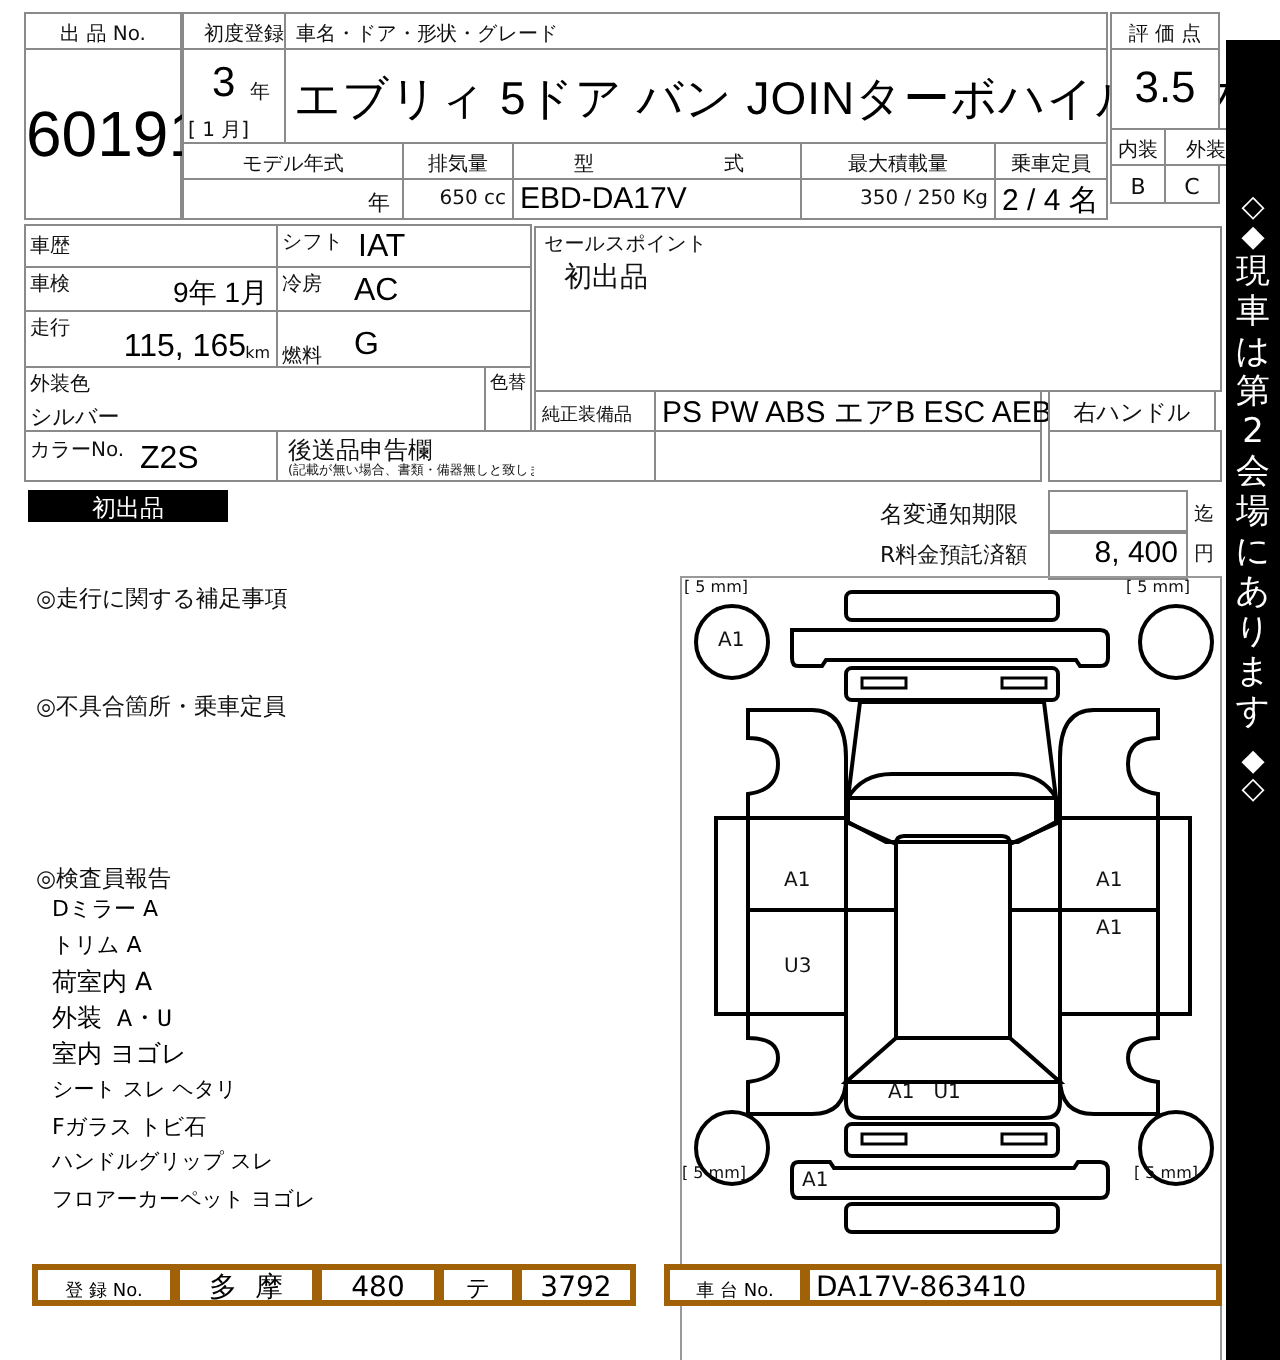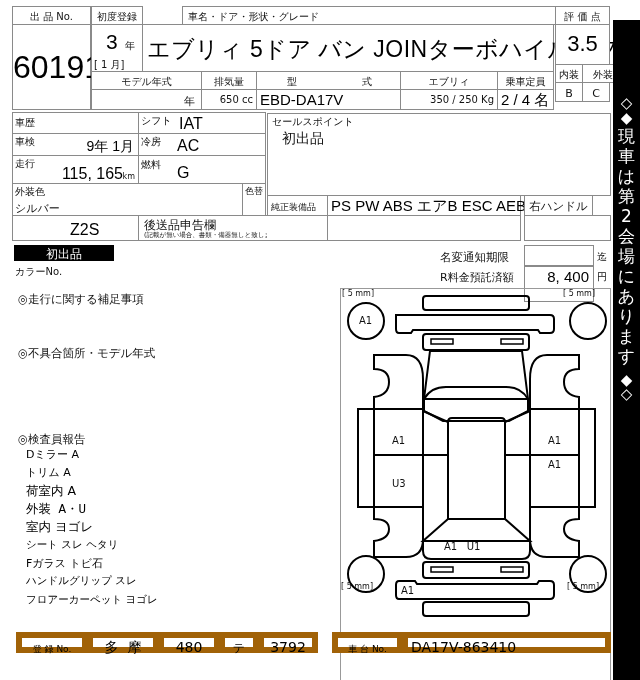--- a/index.html
+++ b/index.html
@@ -8,42 +8,42 @@
   .abs { position: absolute; }
   .cell { position: absolute; border: 1px solid #8a8a8a; background: #fff; }
   .lbl { position: absolute; font-size: 10px; white-space: nowrap; color: #111; }
   .val { position: absolute; white-space: nowrap; font-family: "Liberation Sans Narrow", "Liberation Sans", sans-serif; }
   .ctr { text-align: center; width: 100%; left: 0; }
   .frame { position: absolute; border: 1px solid #777; }
   .sidebar { position: absolute; left: 613px; top: 20px; width: 27px; height: 660px; background: #000; color: #fff; }
   .vtext { position: absolute; left: 0; width: 27px; text-align: center; font-size: 17px; line-height: 20px; color: #fff; }
   .diamond { position: absolute; left: 0; width: 27px; text-align: center; font-size: 15px; line-height: 16px; color: #fff; }
   .report-line { position: absolute; left: 26px; font-size: 12.5px; white-space: nowrap; }
-  .bottom-cell { position: absolute; border: 6px solid #a16207; height: 21px; top: 632px; background: #fff; font-size: 14px; text-align: center; line-height: 19px; }
+  .bottom-cell { position: absolute; border: 3px solid #a16207; height: 21px; top: 632px; background: #fff; font-size: 14px; text-align: center; line-height: 19px; }
 </style>
 </head>
 <body>
 
 <div class="cell" style="left:12px;top:6px;width:79px;height:19px;">
   <div class="lbl ctr" style="top:3px;font-size:10px;">出 品 No.</div>
 </div>
 <div class="cell" style="left:12px;top:24px;width:79px;height:86px;">
   <div class="val ctr" style="top:24px;font-size:32px;">60191</div>
 </div>
 
 <div class="cell" style="left:91px;top:6px;width:52px;height:19px;">
-  <div class="lbl ctr" style="top:3px;">初度登録</div>
+  <div class="lbl ctr" style="top:3px;text-align:right;">初度登録</div>
 </div>
 <div class="cell" style="left:91px;top:24px;width:52px;height:48px;">
   <div class="val" style="left:14px;top:5px;font-size:21px;">3</div>
   <div class="lbl" style="left:33px;top:14px;font-size:10px;">年</div>
   <div class="lbl" style="left:2px;top:33px;font-size:10px;">[ 1  月]</div>
 </div>
 
-<div class="cell" style="left:142px;top:6px;width:412px;height:19px;margin-left:40px;">
+<div class="cell" style="left:142px;top:6px;width:412px;height:19px;">
   <div class="lbl" style="left:5px;top:3px;">車名・ドア・形状・グレード</div>
 </div>
 <div class="cell" style="left:142px;top:24px;width:412px;height:48px;">
   <div class="val" style="left:4px;top:9px;font-size:23px;letter-spacing:0.5px;">エブリィ 5ドア バン JOINターボハイルーフ</div>
 </div>
 
 <div class="cell" style="left:555px;top:6px;width:55px;height:19px;">
   <div class="lbl ctr" style="top:3px;">評 価 点</div>
 </div>
 <div class="cell" style="left:555px;top:24px;width:55px;height:41px;">
@@ -66,21 +66,21 @@
   <div class="lbl ctr" style="top:3px;">モデル年式</div>
 </div>
 <div class="cell" style="left:201px;top:71px;width:56px;height:19px;">
   <div class="lbl ctr" style="top:3px;">排気量</div>
 </div>
 <div class="cell" style="left:256px;top:71px;width:145px;height:19px;">
   <div class="lbl" style="left:30px;top:3px;">型</div>
   <div class="lbl" style="left:105px;top:3px;">式</div>
 </div>
 <div class="cell" style="left:400px;top:71px;width:98px;height:19px;">
-  <div class="lbl ctr" style="top:3px;">エブリィ</div>
+  <div class="lbl ctr" style="top:3px;">最大積載量</div>
 </div>
 <div class="cell" style="left:497px;top:71px;width:57px;height:37px;">
   <div class="lbl ctr" style="top:3px;">乗車定員</div>
 </div>
 
 <div class="cell" style="left:91px;top:89px;width:111px;height:21px;">
   <div class="lbl" style="right:6px;top:4px;font-size:11px;">年</div>
 </div>
 <div class="cell" style="left:201px;top:89px;width:56px;height:21px;">
   <div class="lbl" style="right:3px;top:4px;font-size:10px;">650 cc</div>
@@ -110,73 +110,73 @@
 <div class="cell" style="left:138px;top:133px;width:128px;height:23px;">
   <div class="lbl" style="left:2px;top:1px;">冷房</div>
   <div class="val" style="left:38px;top:3px;font-size:16px;">AC</div>
 </div>
 <div class="cell" style="left:12px;top:155px;width:127px;height:29px;">
   <div class="lbl" style="left:2px;top:1px;">走行</div>
   <div class="val" style="right:15px;top:9px;font-size:16px;">115, 165</div>
   <div class="lbl" style="right:3px;top:16px;font-size:8px;">km</div>
 </div>
 <div class="cell" style="left:138px;top:155px;width:128px;height:29px;">
-  <div class="lbl" style="left:2px;top:2px;">燃料</div>
+  <div class="lbl" style="left:2px;top:15px;">燃料</div>
   <div class="val" style="left:38px;top:8px;font-size:16px;">G</div>
 </div>
 <div class="cell" style="left:12px;top:183px;width:231px;height:33px;">
   <div class="lbl" style="left:2px;top:1px;">外装色</div>
   <div class="lbl" style="left:2px;top:17px;font-size:11px;">シルバー</div>
 </div>
 <div class="cell" style="left:242px;top:183px;width:24px;height:33px;">
   <div class="lbl" style="left:2px;top:1px;font-size:9px;">色替</div>
 </div>
 <div class="cell" style="left:12px;top:215px;width:127px;height:26px;">
-  <div class="lbl" style="left:2px;top:2px;margin-top:47px;">カラーNo.</div>
+  <div class="lbl" style="left:2px;top:2px;">カラーNo.</div>
   <div class="val" style="left:57px;top:5px;font-size:16px;">Z2S</div>
 </div>
 <div class="cell" style="left:138px;top:215px;width:130px;height:26px;">
   <div class="lbl" style="left:5px;top:1px;font-size:12px;">後送品申告欄</div>
   <div class="lbl" style="left:5px;top:15px;font-size:6.5px;">(記載が無い場合、書類・備器無しと致します)</div>
 </div>
 
 <div class="cell" style="left:267px;top:113px;width:344px;height:83px;">
   <div class="lbl" style="left:4px;top:1px;">セールスポイント</div>
   <div class="lbl" style="left:14px;top:16px;font-size:14px;">初出品</div>
 </div>
 <div class="cell" style="left:267px;top:195px;width:61px;height:21px;">
   <div class="lbl" style="left:3px;top:5px;font-size:9px;">純正装備品</div>
 </div>
 <div class="cell" style="left:327px;top:195px;width:194px;height:21px;">
   <div class="val" style="left:3px;top:1px;font-size:15px;">PS  PW  ABS  エアB  ESC  AEB</div>
 </div>
-<div class="cell" style="left:524px;top:195px;width:69px;height:21px;padding-left:19px;">
+<div class="cell" style="left:524px;top:195px;width:84px;height:21px;padding-left:19px;">
   <div class="lbl ctr" style="top:3px;font-size:11.5px;">右ハンドル</div>
 </div>
 <div class="cell" style="left:267px;top:215px;width:61px;height:26px;border-left:none;"></div>
 <div class="cell" style="left:327px;top:215px;width:194px;height:26px;"></div>
 <div class="cell" style="left:524px;top:215px;width:87px;height:26px;"></div>
 
 <div class="abs" style="left:14px;top:245px;width:100px;height:16px;background:#000;">
   <div class="lbl ctr" style="top:1px;color:#fff;font-size:12px;">初出品</div>
 </div>
 
 <div class="lbl" style="left:440px;top:250px;font-size:11.5px;">名変通知期限</div>
 <div class="cell" style="left:524px;top:245px;width:70px;height:21px;">
   <div class="val" style="right:4px;top:3px;font-size:14px;"></div>
 </div>
 <div class="lbl" style="left:597px;top:250px;font-size:10px;">迄</div>
 <div class="lbl" style="left:440px;top:270px;font-size:11px;">R料金預託済額</div>
-<div class="cell" style="left:524px;top:266px;width:70px;height:36px;">
+<div class="cell" style="left:524px;top:266px;width:70px;height:24px;">
   <div class="val" style="right:4px;top:1px;font-size:15px;">8, 400</div>
 </div>
 <div class="lbl" style="left:597px;top:270px;font-size:10px;">円</div>
 
 <div class="lbl" style="left:18px;top:292px;font-size:11.5px;">◎走行に関する補足事項</div>
-<div class="lbl" style="left:18px;top:346px;font-size:11.5px;">◎不具合箇所・モデル年式</div>
+<div class="lbl" style="left:18px;top:346px;font-size:11.5px;">◎不具合箇所・乗車定員</div>
 <div class="lbl" style="left:18px;top:432px;font-size:11.5px;">◎検査員報告</div>
 
 <div class="report-line" style="top:447px;font-size:11px;">Dミラー A</div>
 <div class="report-line" style="top:465px;font-size:11px;">トリム A</div>
 <div class="report-line" style="top:483px;">荷室内 A</div>
 <div class="report-line" style="top:501px;font-family:Liberation Mono, monospace;">外装 A・U</div>
 <div class="report-line" style="top:519px;text-align:center;">室内 ヨゴレ</div>
 <div class="report-line" style="top:538px;font-size:10.5px;">シート スレ ヘタリ</div>
 <div class="report-line" style="top:556px;font-size:11px;">Fガラス トビ石</div>
 <div class="report-line" style="top:574px;font-size:10.5px;">ハンドルグリップ スレ</div>

